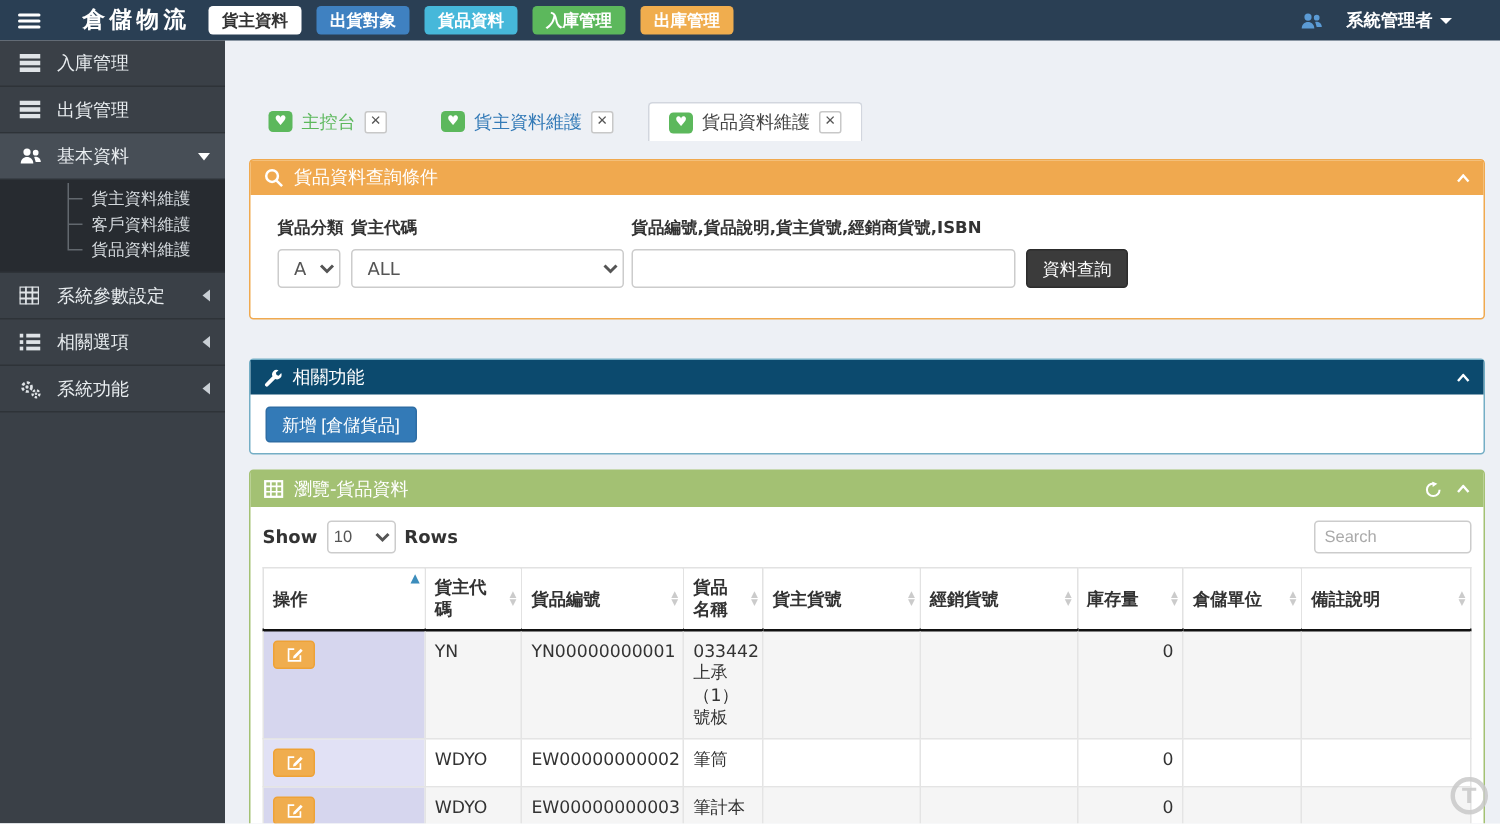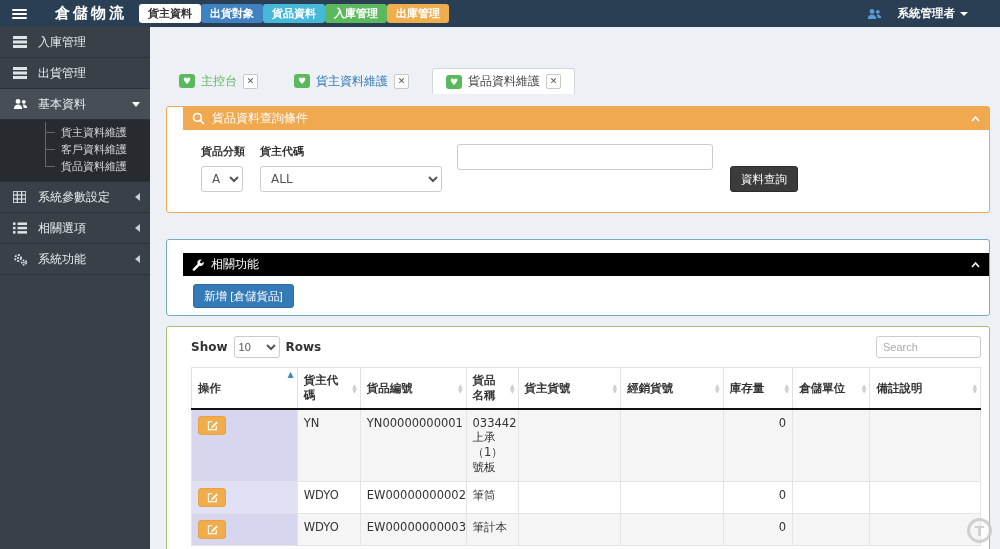--- a/index.html
+++ b/index.html
@@ -5,21 +5,21 @@
   * { box-sizing: border-box; margin: 0; padding: 0; }
   html,body { width:1000px; height:549px; overflow:hidden; }
   body { font-family:"DejaVu Sans","Liberation Sans",sans-serif; font-size:12px; color:#333; background:#fff; }
   .app { position:relative; width:1000px; height:549px; background:#edf0f5; overflow:hidden; }
 
   
   .navbar { height:27px; background:#2a3f54; display:flex; align-items:center; color:#fff; }
   .hamburger { margin-left:12px; width:15px; display:flex; flex-direction:column; gap:2px; cursor:pointer; }
   .hamburger span { display:block; height:2px; background:#fff; border-radius:1px; }
   .brand { margin-left:28px; font-size:15px; font-weight:bold; letter-spacing:3px; white-space:nowrap; }
-  .quick-nav { display:flex; gap:0; margin-left:12px; }
+  .quick-nav { display:flex; gap:10px; margin-left:12px; }
   .qbtn { height:19px; padding:0 9px; border-radius:3px; font-size:11px; font-weight:bold; color:#fff;
           display:flex; align-items:center; border:none; cursor:pointer; white-space:nowrap; }
   .qbtn.q0 { background:#ffffff; color:#333; }
   .qbtn.q1 { background:#3f81c1; }
   .qbtn.q2 { background:#46b8da; }
   .qbtn.q3 { background:#5cb85c; }
   .qbtn.q4 { background:#f0ad4e; }
   .nav-right { margin-left:auto; display:flex; align-items:center; gap:16px; margin-right:32px;font-weight:bold; }
   .nav-right .user-label { font-size:11.5px; display:flex; align-items:center; gap:5px; cursor:pointer; }
   .caret-down-sm { display:inline-block; width:0; height:0; border-left:4px solid transparent;
@@ -52,33 +52,33 @@
          cursor:pointer; border-radius:3px 3px 0 0; margin-right:10px; white-space:nowrap; }
   .tab.t0 { color:#5cb85c; }
   .tab.t1 { color:#337ab7; }
   .tab.active { background:#fff; border:1px solid #d2d6de; border-bottom:none; color:#444; }
   .heart-badge { width:16px; height:14px; background:#5cb85c; border-radius:3px; color:#fff; font-size:9px;
                  display:flex; align-items:center; justify-content:center; flex-shrink:0; }
   .tab-close { width:15px; height:15px; background:#fff; border:1px solid #c8c8c8; border-radius:2px;
                font-size:9px; color:#555; display:flex; align-items:center; justify-content:center;
                font-weight:bold; cursor:pointer; line-height:1; }
 
-  .panel { border:1px solid; border-radius:3px; background:#fff;padding-left:16px; }
+  .panel { border:1px solid; border-radius:3px; background:#fff; }
   .panel-header { height:23px; display:flex; align-items:center; gap:7px; color:#fff; padding:0 9px;
                   font-size:12px; cursor:pointer; }
   .ph-right { margin-left:auto; display:flex; align-items:center; gap:10px; }
   .panel-orange { border-color:#f0a94f; margin-top:12px; }
   .panel-orange .panel-header { background:#f0a94f; }
   .panel-teal { border-color:#74aec5; margin-top:26px; }
-  .panel-teal .panel-header { background:#000000;margin-top:13px; }
+  .panel-teal .panel-header { background:#0c4a6e; }
   .panel-green { border-color:#a3c173; margin-top:10px; }
   .panel-green .panel-header { background:#a3c173; height:24px; }
 
   
-  .query-body { padding:14px 10px 0 18px; height:82px; display:flex; align-items:flex-start; gap:15px; }
+  .query-body { padding:14px 10px 0 18px; height:82px; display:flex; align-items:flex-start; gap:5px; }
   .fgroup { display:flex; flex-direction:column; }
   .fgroup label { font-size:11px; font-weight:bold; margin-bottom:7px; white-space:nowrap; }
   .fgroup select, .fgroup input[type=text] { height:26px; border:1px solid #ccc; border-radius:3px;
         font-size:12px; color:#555; padding:0 6px; background:#fff;
         font-family:"DejaVu Sans","Liberation Sans",sans-serif; }
   .sel-narrow { width:42px; }
   .sel-wide { width:182px; }
   .inp-keyword { width:256px; }
   .btn-query { margin-top:22px; height:26px; background:#3b3b3b; color:#fff; border:1px solid #2c2c2c;
                border-radius:3px; font-size:11.5px; padding:0 10px; cursor:pointer; margin-left:2px; white-space:nowrap; }
@@ -287,20 +287,21 @@
               <option>ALL</option>
             </select>
           </div>
           <div class="fgroup">
             <label>貨主代碼</label>
             <select class="sel-wide">
               <option>ALL</option>
             </select>
           </div>
           <div class="fgroup">
+            <label>貨品編號,貨品說明,貨主貨號,經銷商貨號,ISBN</label>
             <input type="text" class="inp-keyword" value="" style="">
           </div>
           <button class="btn-query">資料查詢</button>
         </div>
       </section>
 
       <section class="panel panel-teal">
         <div class="panel-header">
           <span>
             <svg width="12" height="12" viewBox="0 0 14 14">
@@ -315,20 +316,45 @@
                 </svg>
             </span>
           </span>
         </div>
         <div class="func-body">
           <button class="btn-add">新增 [倉儲貨品]</button>
         </div>
       </section>
 
       <section class="panel panel-green">
+        <div class="panel-header">
+          <span>
+            <svg width="13" height="12" viewBox="0 0 13 12">
+                <rect x="0.8" y="0.8" width="11.4" height="10.4" fill="none" stroke="#fff" stroke-width="1.5"></rect>
+                <line x1="0.8" y1="4.2" x2="12.2" y2="4.2" stroke="#fff" stroke-width="1.1"></line>
+                <line x1="0.8" y1="7.8" x2="12.2" y2="7.8" stroke="#fff" stroke-width="1.1"></line>
+                <line x1="4.6" y1="0.8" x2="4.6" y2="11.2" stroke="#fff" stroke-width="1.1"></line>
+                <line x1="8.4" y1="0.8" x2="8.4" y2="11.2" stroke="#fff" stroke-width="1.1"></line>
+              </svg>
+          </span>
+          <span>瀏覽-貨品資料</span>
+          <span class="ph-right">
+            <span>
+              <svg width="11" height="11" viewBox="0 0 12 12">
+                  <path d="M10.6 6A4.6 4.6 0 1 1 6 1.4" fill="none" stroke="#fff" stroke-width="1.5"></path>
+                  <path d="M5.2 0 9 1.6 5.6 4z" fill="#fff"></path>
+                </svg>
+            </span>
+            <span>
+              <svg width="9" height="6" viewBox="0 0 9 6">
+                  <polyline points="1,5 4.5,1 8,5" fill="none" stroke="#fff" stroke-width="1.6"></polyline>
+                </svg>
+            </span>
+          </span>
+        </div>
         <div class="browse-body">
           <div class="table-controls">
             <span class="lbl">Show</span>
             <select class="sel-pagesize">
               <option>10</option>
             </select>
             <span class="lbl">Rows</span>
             <input type="text" class="search-box" placeholder="Search" style="">
           </div>
 

